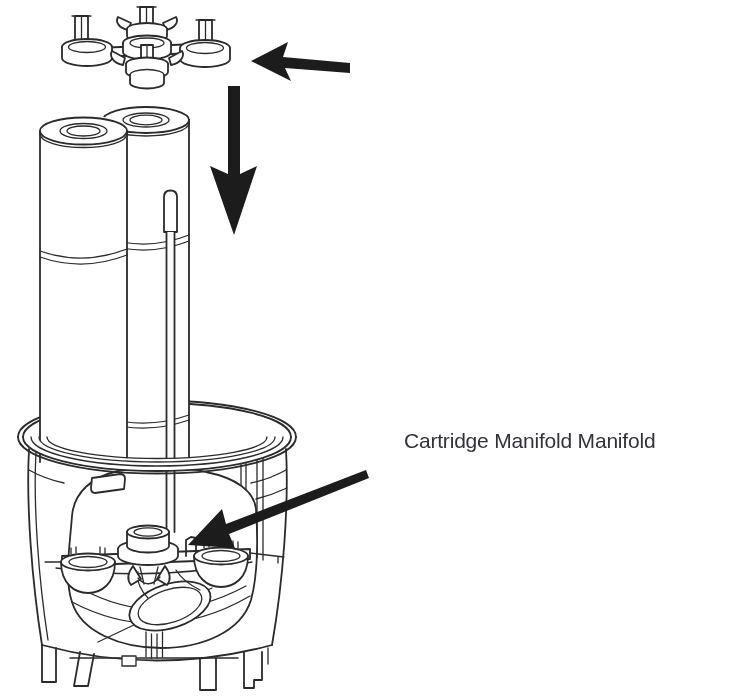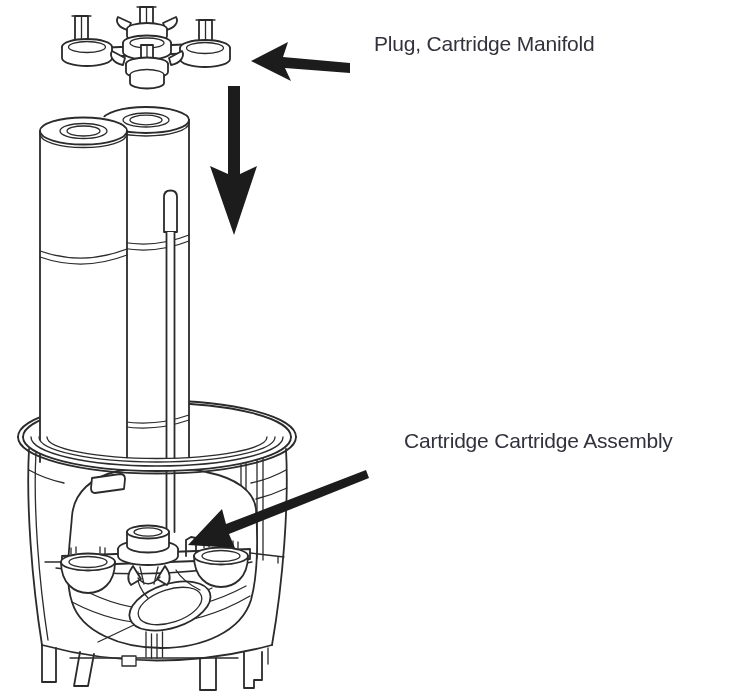--- a/index.html
+++ b/index.html
@@ -180,17 +180,16 @@
       <path class="fn" d="M31,437 A126,29 0 0 0 283,437"></path>
       <path class="fn" d="M39,437 A118,25 0 0 0 275,437"></path>
       <path class="fn" d="M47,437 A110,21.5 0 0 0 267,437"></path>
 
       <path class="wh" d="M92,478 L120,474 Q125,474 125,479 L124,489 L95,493 Q91,493 91,488 Z"></path>
     </g>
 
     <polygon class="blk" points="188,545 222,509 226,524 366,470 369,478 229,534 235,548"></polygon>
   </svg>
 
-  <div class="diagram-label label-plug">Plug, Cartridge Manifold</div>
 
-  <div class="diagram-label label-assembly">Cartridge Cartridge Assembly</div>
+  <div class="diagram-label label-assembly">Cartridge Manifold Manifold</div>
 
 </div>
 
 </body></html>

